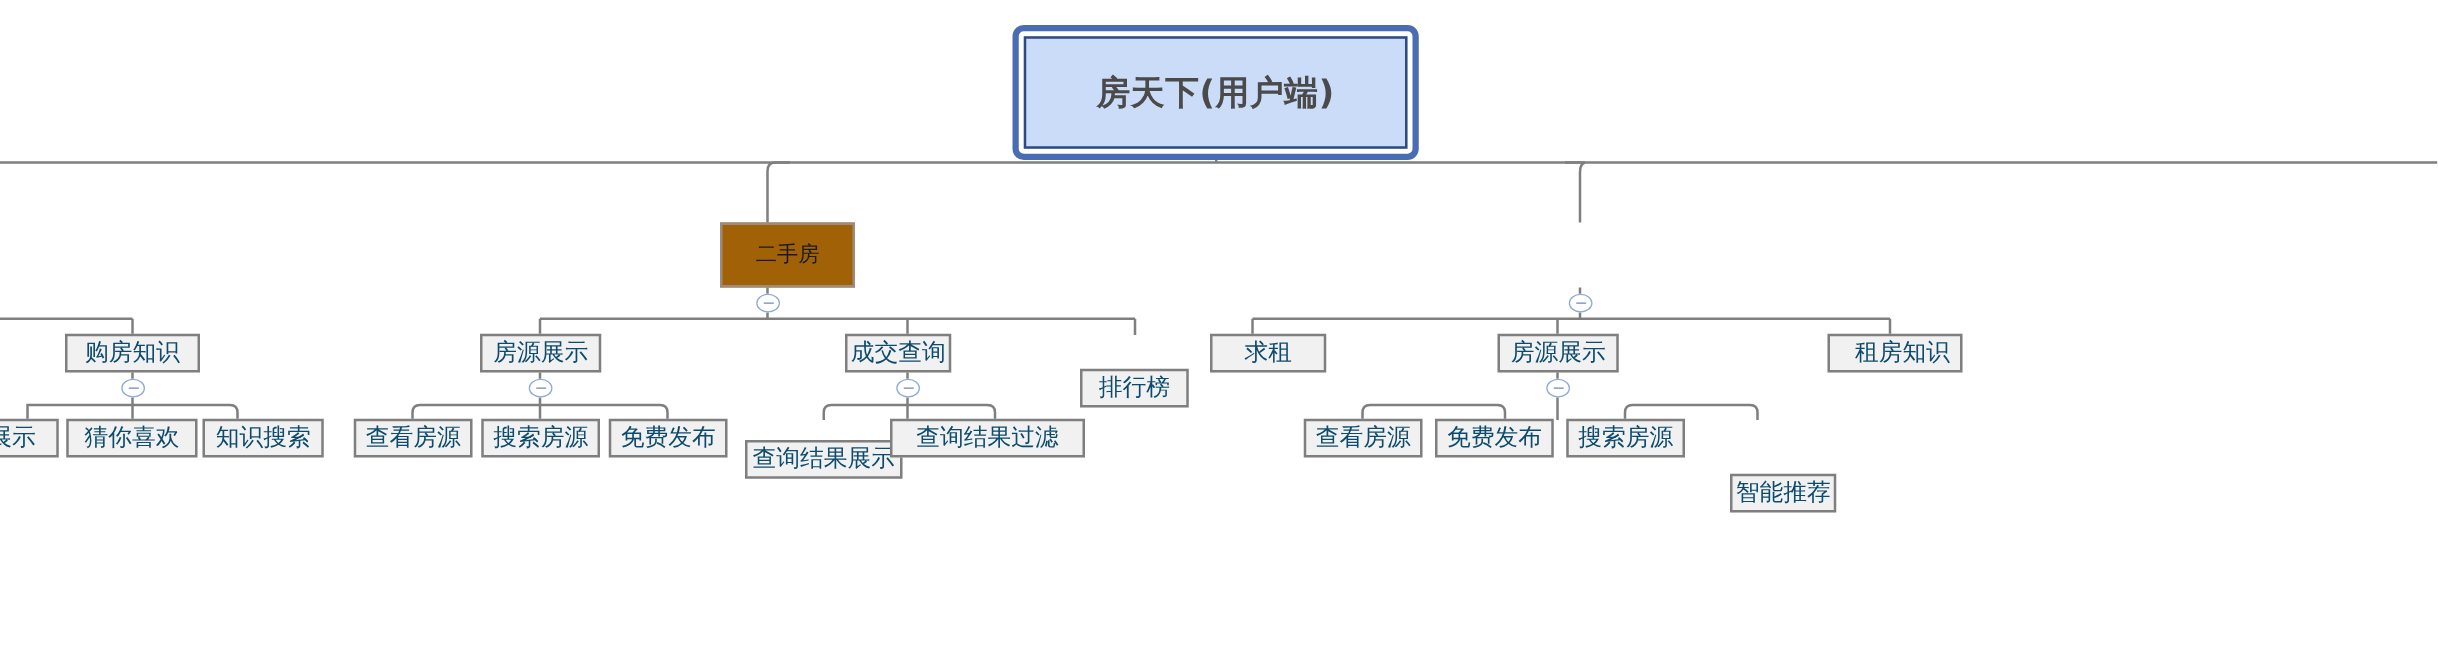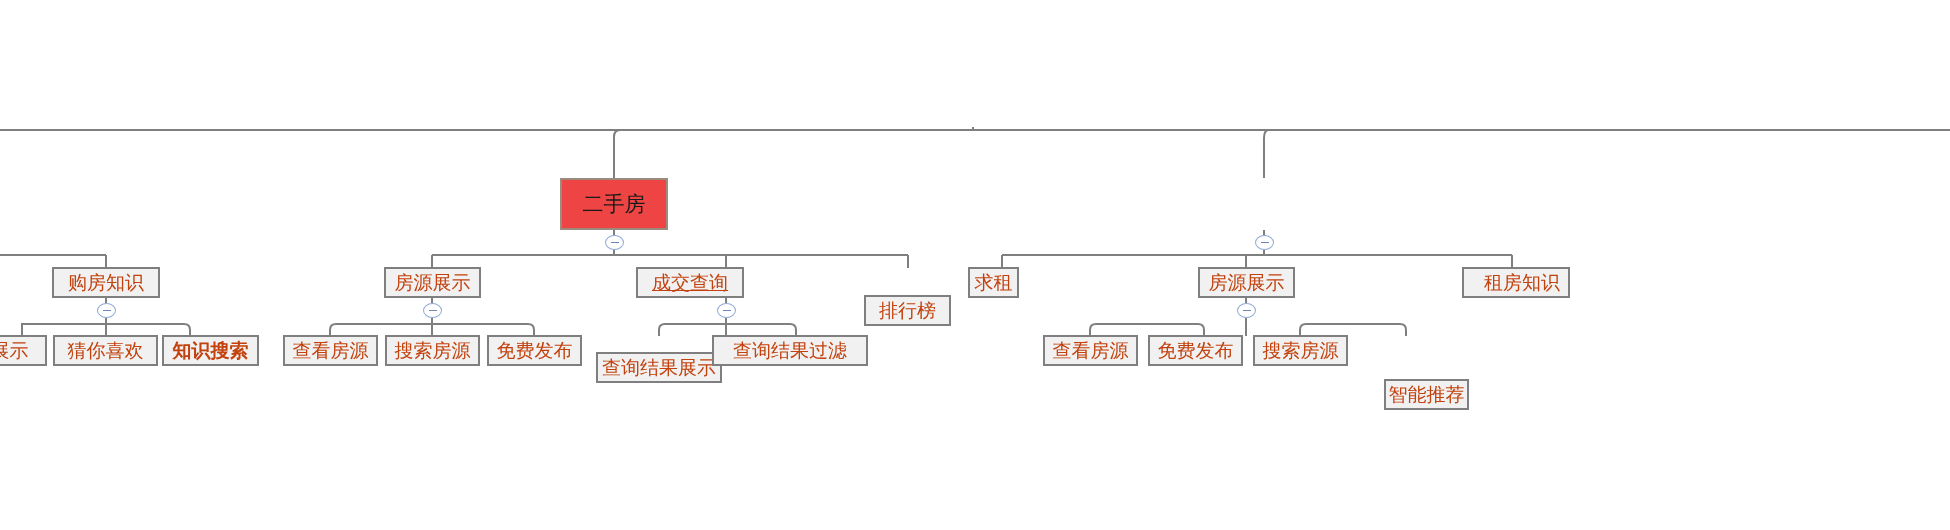--- a/index.html
+++ b/index.html
@@ -62,30 +62,31 @@
   .root-label {
     font-size: 27px;
     font-weight: bold;
     color: #4a4a4a;
     letter-spacing: 0.5px;
   }
 
   
   .cat {
     border: 2px solid #9d8c7d;
-    background: #ef4444;
+    background: #a16207;
     color: #1a1a1a;
-    font-size: 21px;
+    font-size: 17px;
+    margin-left: 16px;
   }
 
   
   .box {
     border: 2px solid #7f7f7f;
     background: #f1f1f1;
-    color: #c2410c;
+    color: #0c4a6e;
     font-size: 19px;
   }
   .box.leaf {
     font-size: 19px;
   }
 
   
   .toggle {
     position: absolute;
     width: 19px;
@@ -156,20 +157,25 @@
       <path d="M 726,324 L 726,336"></path>
 
       <path d="M 1246,297 L 1246,303"></path>
       <path d="M 1246,318 L 1246,324"></path>
       <path d="M 1090,336 L 1090,330 Q 1090,324 1096,324 L 1198,324 Q 1204,324 1204,330 L 1204,336"></path>
       <path d="M 1300,336 L 1300,330 Q 1300,324 1306,324 L 1400,324 Q 1406,324 1406,330 L 1406,336"></path>
       <path d="M 1246,324 L 1246,336"></path>
     </g>
   </svg>
 
+  <div class="root-wrap" style="left:810px; top:20px; width:325px; height:108px;">
+    <div class="root-inner">
+      <span class="root-label">房天下(用户端)</span>
+    </div>
+  </div>
 
   <div class="node cat" style="left:560px; top:178px; width:108px; height:52px;">
     <span>二手房</span>
   </div>
   <div class="toggle" style="left:605px; top:235px;">
     <i></i>
   </div>
 
   <div class="toggle" style="left:1255px; top:235px;">
     <i></i>
@@ -182,53 +188,53 @@
     <i></i>
   </div>
 
   <div class="node box" style="left:384px; top:267px; width:97px; height:31px;">
     <span>房源展示</span>
   </div>
   <div class="toggle" style="left:423px; top:303px;">
     <i></i>
   </div>
 
-  <div class="node box" style="left:636px; top:267px; width:108px; height:31px;text-decoration:underline;">
+  <div class="node box" style="left:676px; top:267px; width:85px; height:31px;">
     <span>成交查询</span>
   </div>
   <div class="toggle" style="left:717px; top:303px;">
     <i></i>
   </div>
 
   <div class="node box" style="left:864px; top:267px; width:87px; height:31px;margin-top:28px;">
     <span>排行榜</span>
   </div>
 
-  <div class="node box" style="left:968px; top:267px; width:51px; height:31px;">
+  <div class="node box" style="left:968px; top:267px; width:93px; height:31px;">
     <span>求租</span>
   </div>
 
   <div class="node box" style="left:1198px; top:267px; width:97px; height:31px;">
     <span>房源展示</span>
   </div>
   <div class="toggle" style="left:1237px; top:303px;">
     <i></i>
   </div>
 
   <div class="node box" style="left:1462px; top:267px; width:108px; height:31px;padding-left:12px;">
     <span>租房知识</span>
   </div>
 
   <div class="node box leaf" style="left:-28px; top:335px; width:75px; height:31px;">
     <span>展示</span>
   </div>
   <div class="node box leaf" style="left:53px; top:335px; width:105px; height:31px;justify-content:center;">
     <span>猜你喜欢</span>
   </div>
-  <div class="node box leaf" style="left:162px; top:335px; width:97px; height:31px;font-weight:bold;">
+  <div class="node box leaf" style="left:162px; top:335px; width:97px; height:31px;">
     <span>知识搜索</span>
   </div>
 
   <div class="node box leaf" style="left:283px; top:335px; width:95px; height:31px;">
     <span>查看房源</span>
   </div>
   <div class="node box leaf" style="left:385px; top:335px; width:95px; height:31px;">
     <span>搜索房源</span>
   </div>
   <div class="node box leaf" style="left:487px; top:335px; width:95px; height:31px;">

